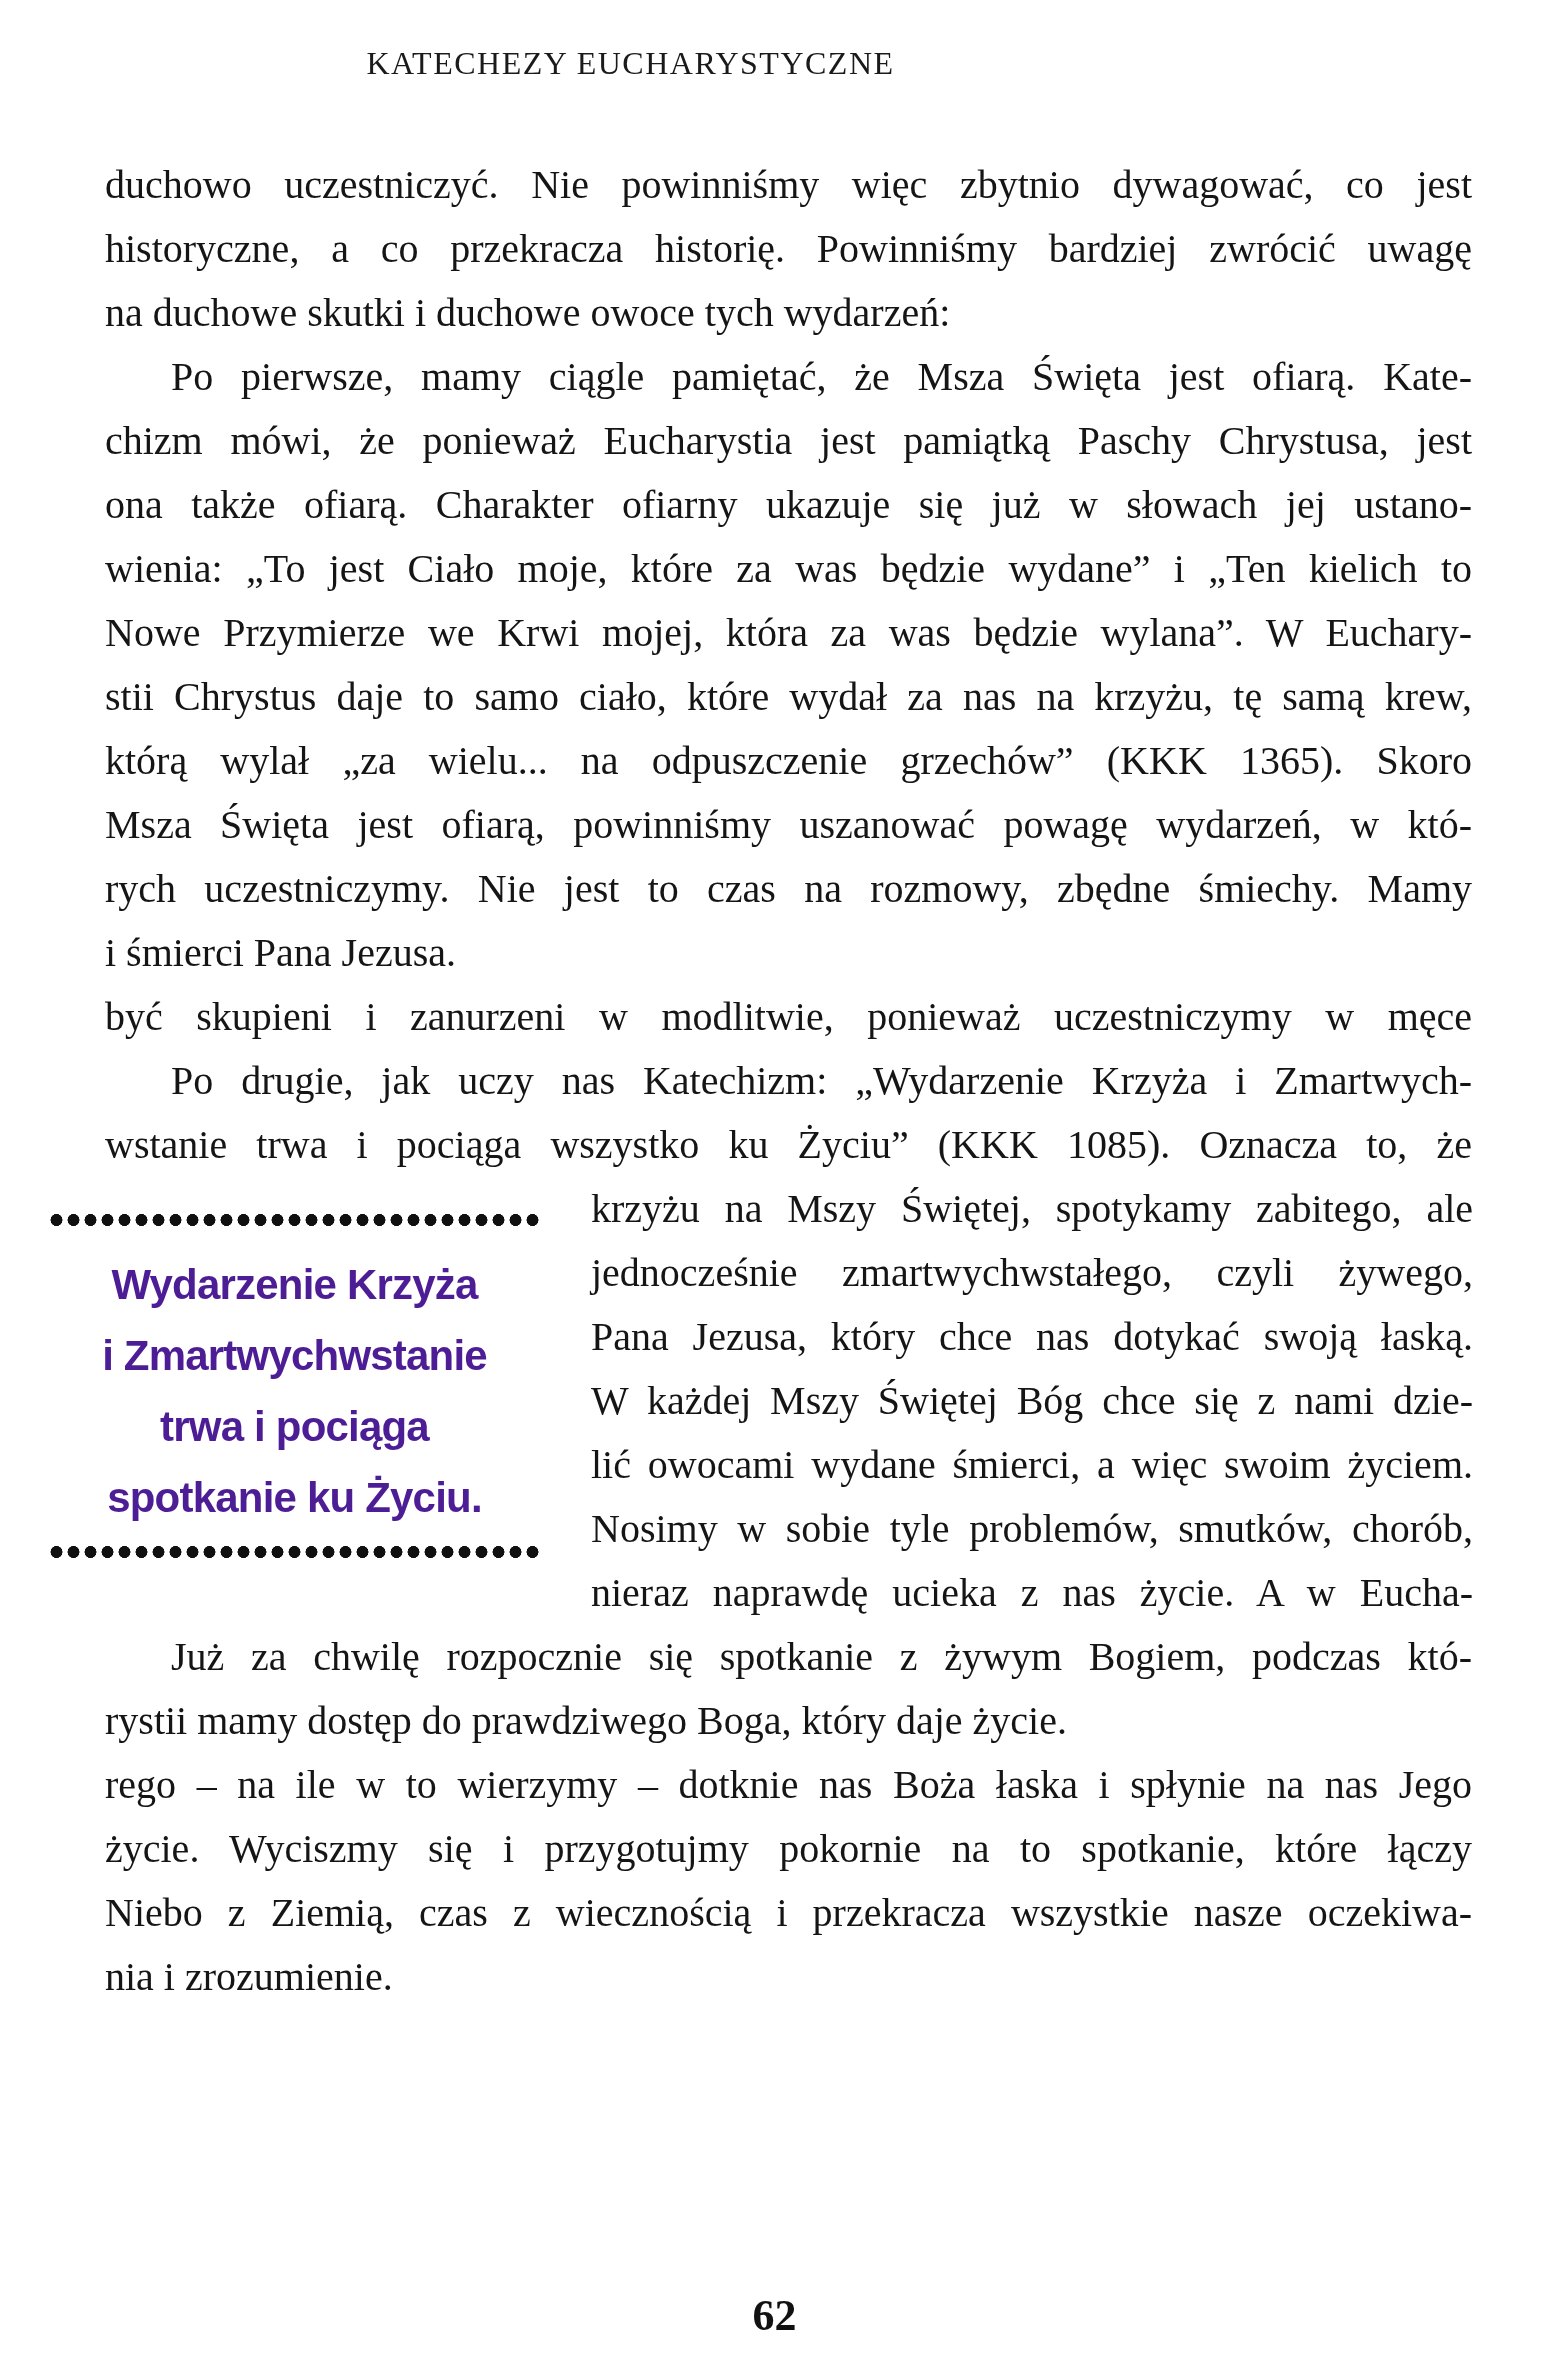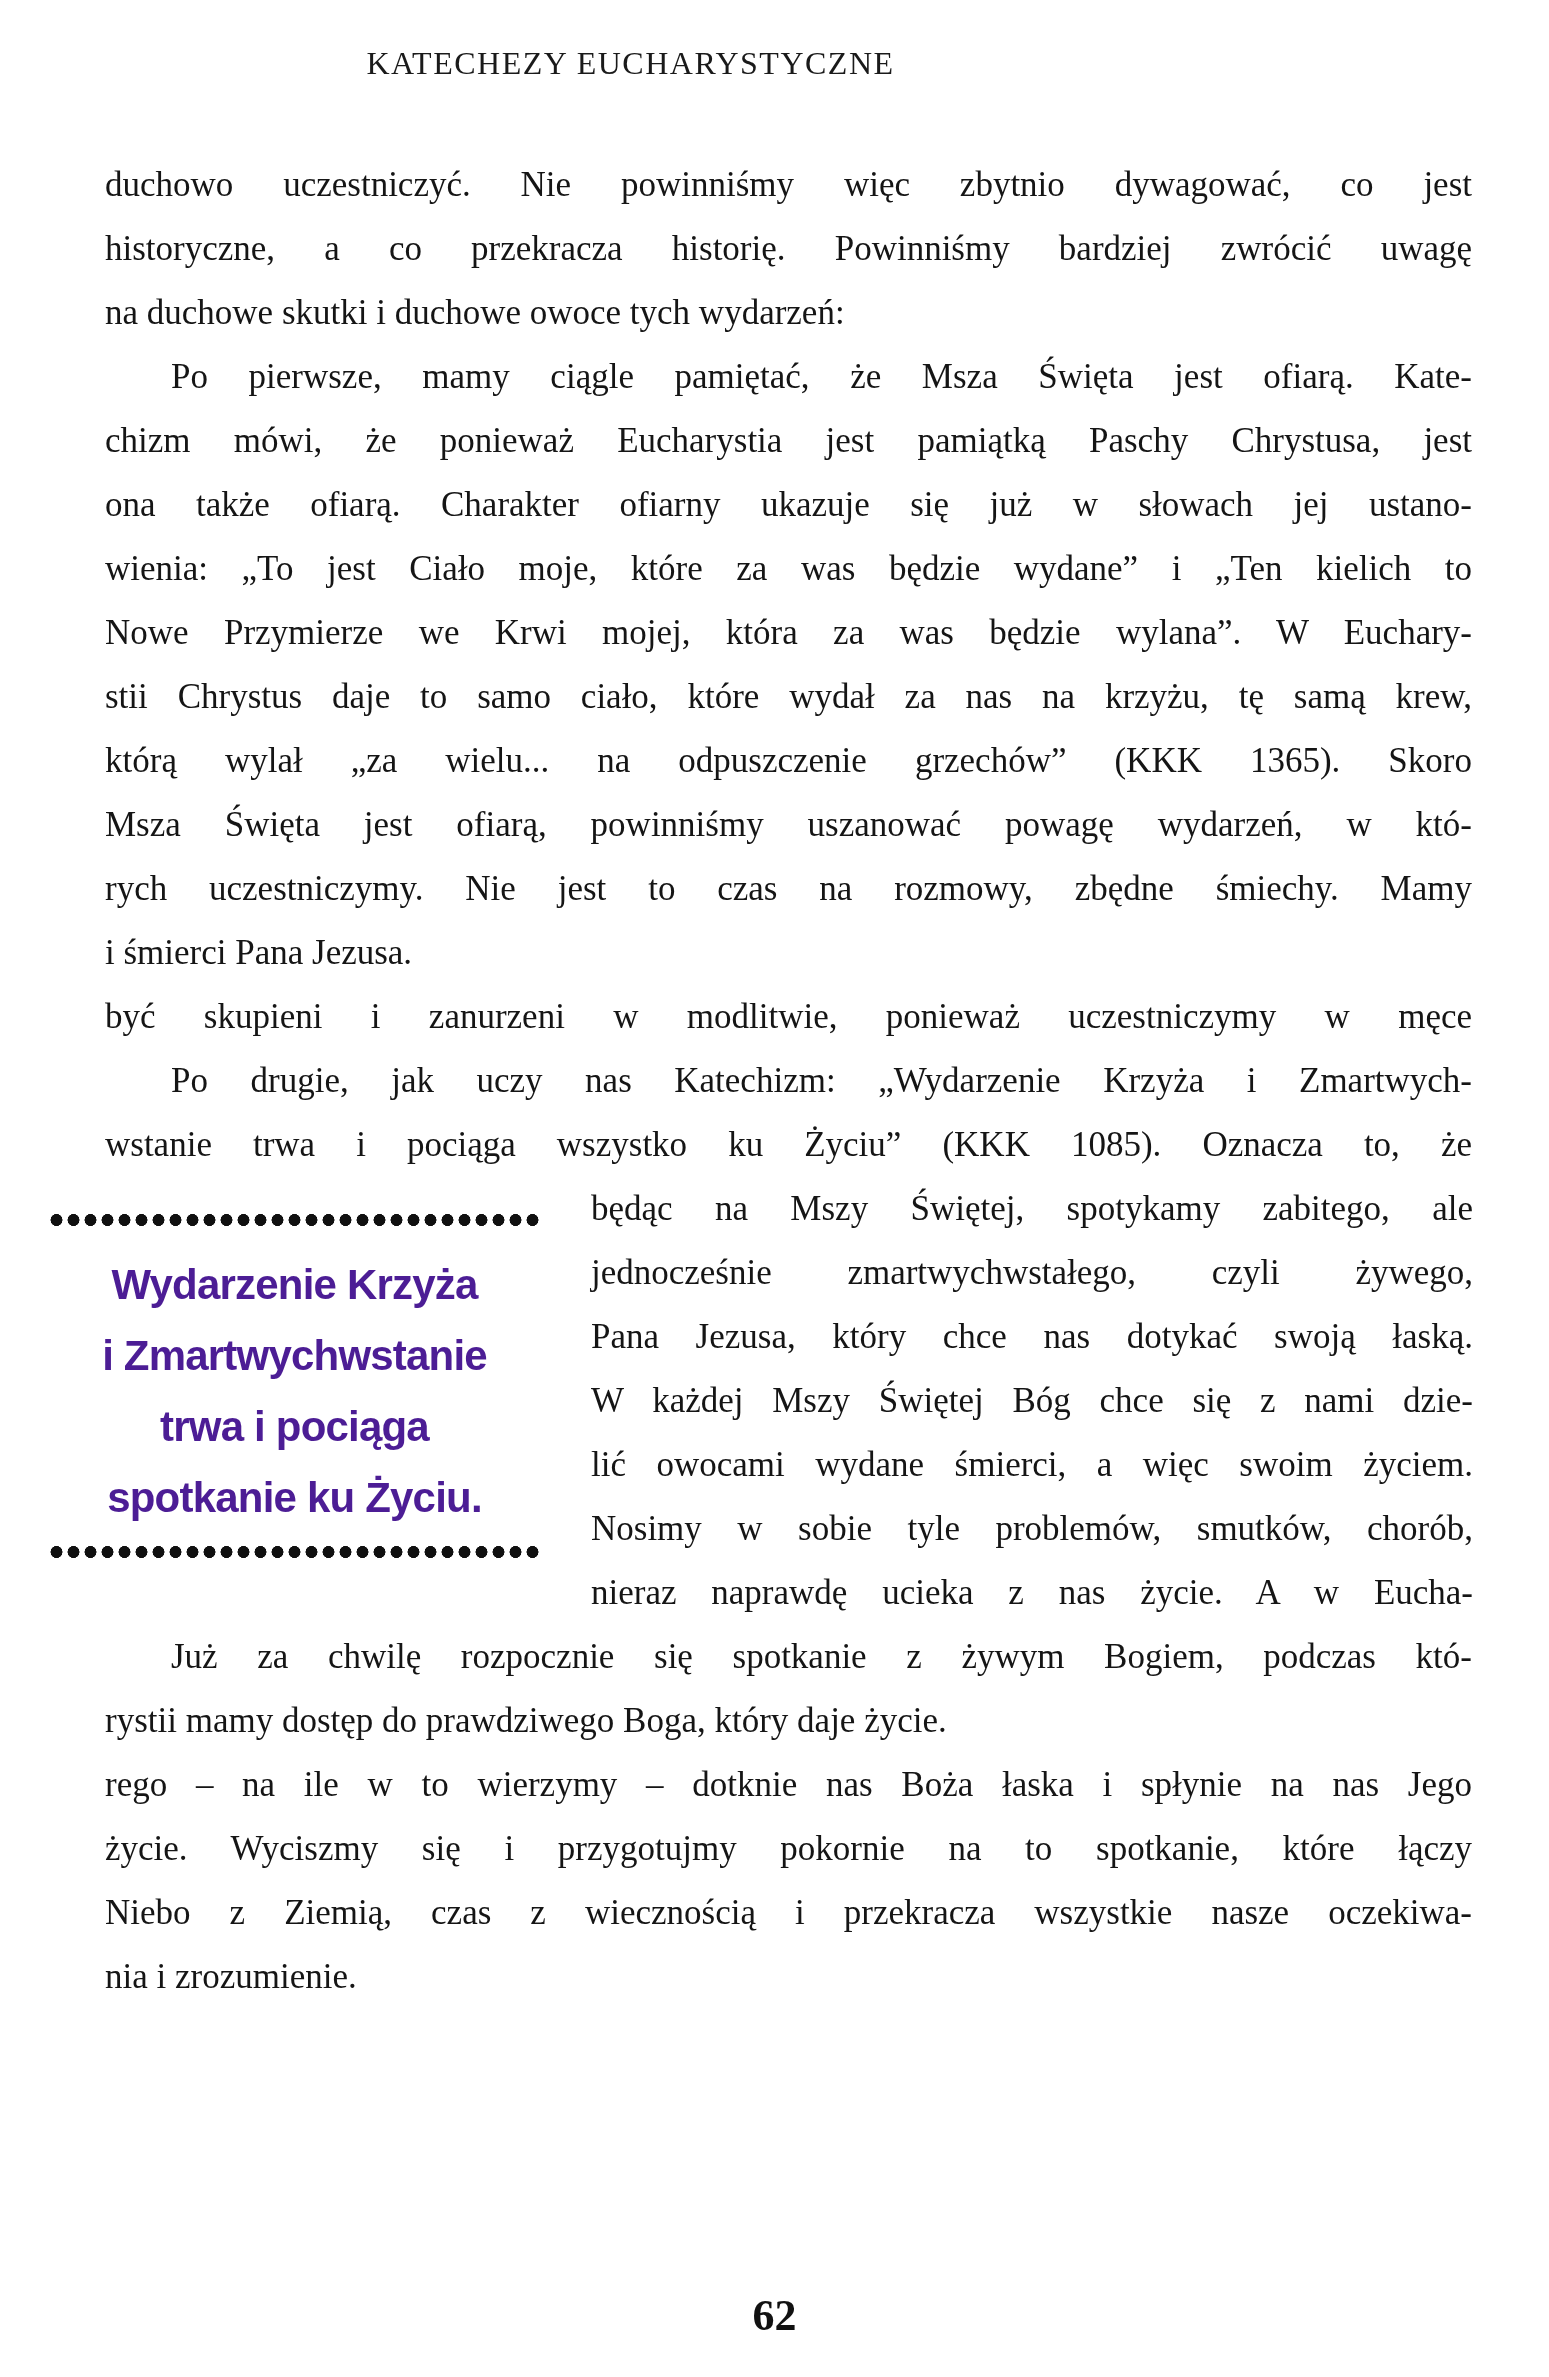--- a/index.html
+++ b/index.html
@@ -17,21 +17,21 @@
     text-align:center;
     font-size:32px;
     letter-spacing:1.5px;
     font-weight:400;
     color:#1a1a1a;
   }
   .body-text{
     position:absolute;
     left:105px;top:153px;
     width:1367px;
-    font-size:35px;
+    font-size:40px;
     line-height:64px;
   }
   .bl{height:64px;white-space:nowrap;}
   .jl{text-align:justify;text-align-last:justify;white-space:normal;}
   .ind{text-indent:66px;}
   .wrap{margin-left:486px;width:882px;}
   .pull-quote{
     position:absolute;
     left:48px;top:1213px;
     width:493px;
@@ -79,21 +79,21 @@
     <div class="bl jl">wienia: „To jest Ciało moje, które za was będzie wydane” i „Ten kielich to</div>
     <div class="bl jl">Nowe Przymierze we Krwi mojej, która za was będzie wylana”. W Euchary-</div>
     <div class="bl jl">stii Chrystus daje to samo ciało, które wydał za nas na krzyżu, tę samą krew,</div>
     <div class="bl jl">którą wylał „za wielu... na odpuszczenie grzechów” (KKK 1365). Skoro</div>
     <div class="bl jl">Msza Święta jest ofiarą, powinniśmy uszanować powagę wydarzeń, w któ-</div>
     <div class="bl jl">rych uczestniczymy. Nie jest to czas na rozmowy, zbędne śmiechy. Mamy</div>
     <div class="bl">i śmierci Pana Jezusa.</div>
     <div class="bl jl">być skupieni i zanurzeni w modlitwie, ponieważ uczestniczymy w męce</div>
     <div class="bl jl ind">Po drugie, jak uczy nas Katechizm: „Wydarzenie Krzyża i Zmartwych-</div>
     <div class="bl jl">wstanie trwa i pociąga wszystko ku Życiu” (KKK 1085). Oznacza to, że</div>
-    <div class="bl jl wrap">będąc na Mszy Świętej, spotykamy zabitego, ale</div>
+    <div class="bl jl wrap">krzyżu na Mszy Świętej, spotykamy zabitego, ale</div>
     <div class="bl jl wrap">jednocześnie zmartwychwstałego, czyli żywego,</div>
     <div class="bl jl wrap">Pana Jezusa, który chce nas dotykać swoją łaską.</div>
     <div class="bl jl wrap">W każdej Mszy Świętej Bóg chce się z nami dzie-</div>
     <div class="bl jl wrap">lić owocami wydane śmierci, a więc swoim życiem.</div>
     <div class="bl jl wrap">Nosimy w sobie tyle problemów, smutków, chorób,</div>
     <div class="bl jl wrap">nieraz naprawdę ucieka z nas życie. A w Eucha-</div>
     <div class="bl jl ind">Już za chwilę rozpocznie się spotkanie z żywym Bogiem, podczas któ-</div>
     <div class="bl">rystii mamy dostęp do prawdziwego Boga, który daje życie.</div>
     <div class="bl jl">rego – na ile w to wierzymy – dotknie nas Boża łaska i spłynie na nas Jego</div>
     <div class="bl jl">życie. Wyciszmy się i przygotujmy pokornie na to spotkanie, które łączy</div>

